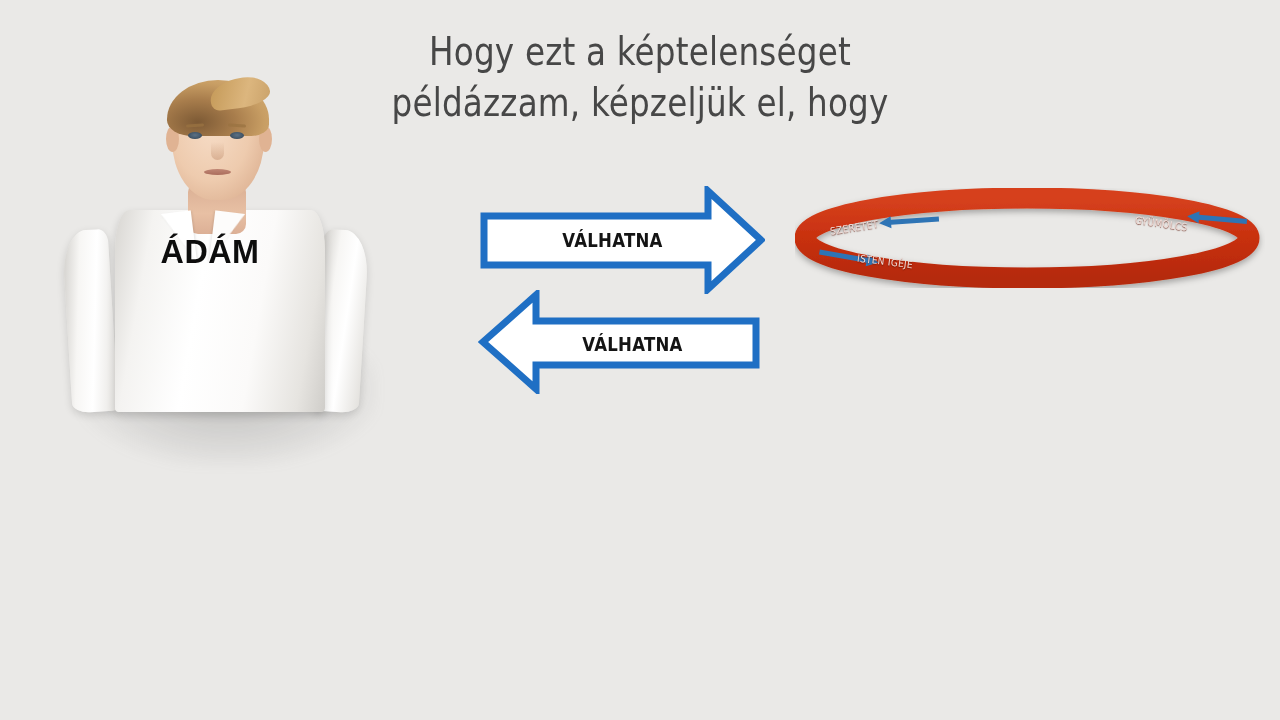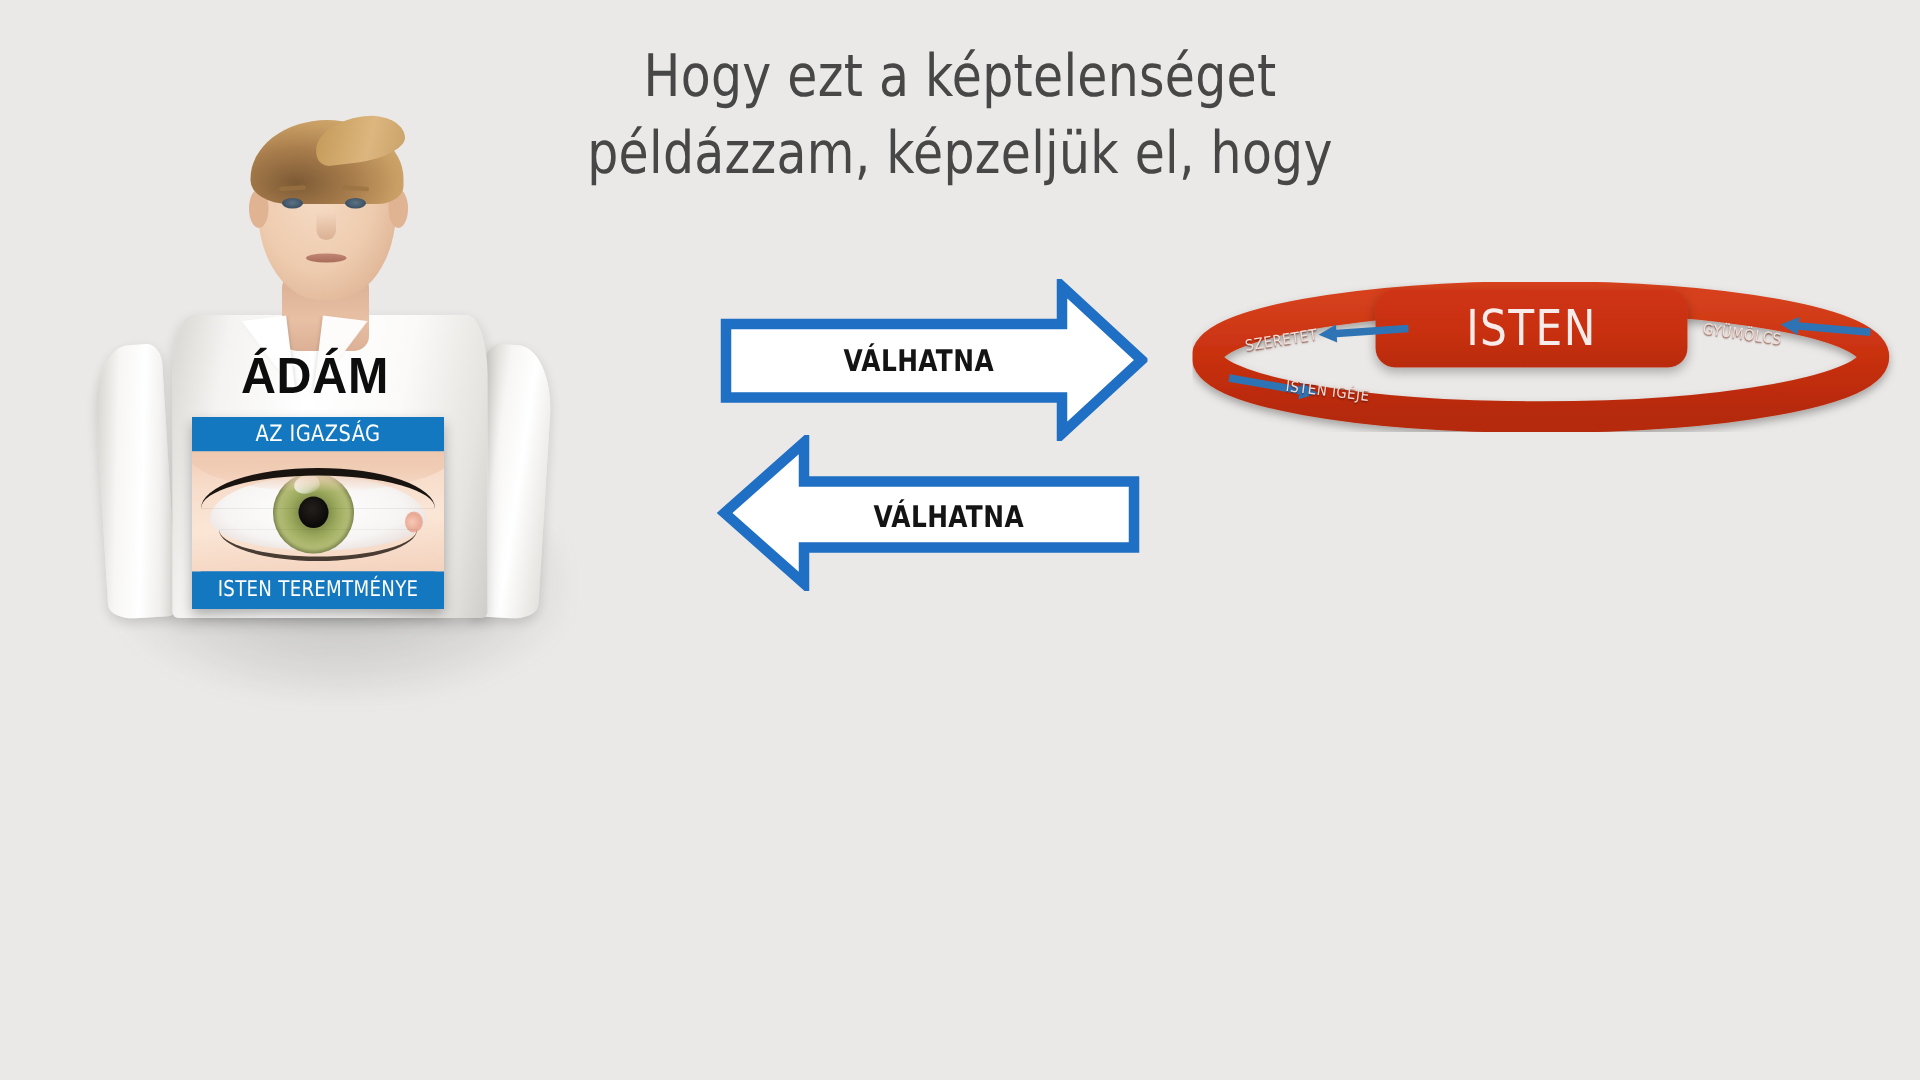--- a/index.html
+++ b/index.html
@@ -404,36 +404,20 @@
     <div id="brow-left" class="brow"></div>
     <div id="brow-right" class="brow"></div>
     <div id="eye-dot-left" class="eye-dot"></div>
     <div id="eye-dot-right" class="eye-dot"></div>
     <div id="nose"></div>
     <div id="mouth"></div>
   </div>
 
   <div id="adam-name">ÁDÁM</div>
 
-  <div id="poster">
-    <div id="poster-top-bar" class="poster-bar">AZ IGAZSÁG</div>
-
-    <div id="eye-photo">
-      <div id="sclera"></div>
-      <div id="iris"></div>
-      <div id="pupil"></div>
-      <div id="iris-glint"></div>
-      <div id="tear-duct"></div>
-      <div id="lid-upper"></div>
-      <div id="lash-upper"></div>
-      <div id="lash-lower"></div>
-    </div>
-
-    <div id="poster-bottom-bar" class="poster-bar">ISTEN TEREMTMÉNYE</div>
-  </div>
 
   <div id="arrow-right" class="valhatna-arrow">
     <svg width="285" height="108" viewBox="0 0 285 108">
       <polygon points="4,30 228,30 228,5 281,54 228,103 228,79 4,79" fill="#ffffff" stroke="#1f6fc4" stroke-width="7" stroke-linejoin="miter"></polygon>
     </svg>
   </div>
   <div class="valhatna-label" style="left:558px; top:228px;">VÁLHATNA</div>
 
   <div id="arrow-left" class="valhatna-arrow">
     <svg width="282" height="104" viewBox="0 0 282 104">
@@ -456,23 +440,20 @@
             <stop offset="100%" stop-color="#b5290b"></stop>
           </linearGradient>
           <filter id="ringShadow" x="-20%" y="-30%" width="140%" height="180%">
             <feDropShadow dx="0" dy="3" stdDeviation="3" flood-color="#000000" flood-opacity="0.30"></feDropShadow>
           </filter>
         </defs>
         <ellipse cx="232" cy="50" rx="222" ry="40" fill="none" stroke="url(#ringFill)" stroke-width="21" filter="url(#ringShadow)"></ellipse>
       </svg>
     </div>
 
-    <div id="isten-box">
-      <div id="isten-box-label">ISTEN</div>
-    </div>
 
     <div id="mini-arrow-szeretet" class="mini-arrow">
       <svg width="62" height="14" viewBox="0 0 62 14">
         <polygon points="0,7 12,1 12,4.5 60,4.5 60,9.5 12,9.5 12,13" fill="#2e74b5"></polygon>
       </svg>
     </div>
     <div id="mini-arrow-gyumolcs" class="mini-arrow">
       <svg width="62" height="14" viewBox="0 0 62 14">
         <polygon points="0,7 12,1 12,4.5 60,4.5 60,9.5 12,9.5 12,13" fill="#2e74b5"></polygon>
       </svg>

